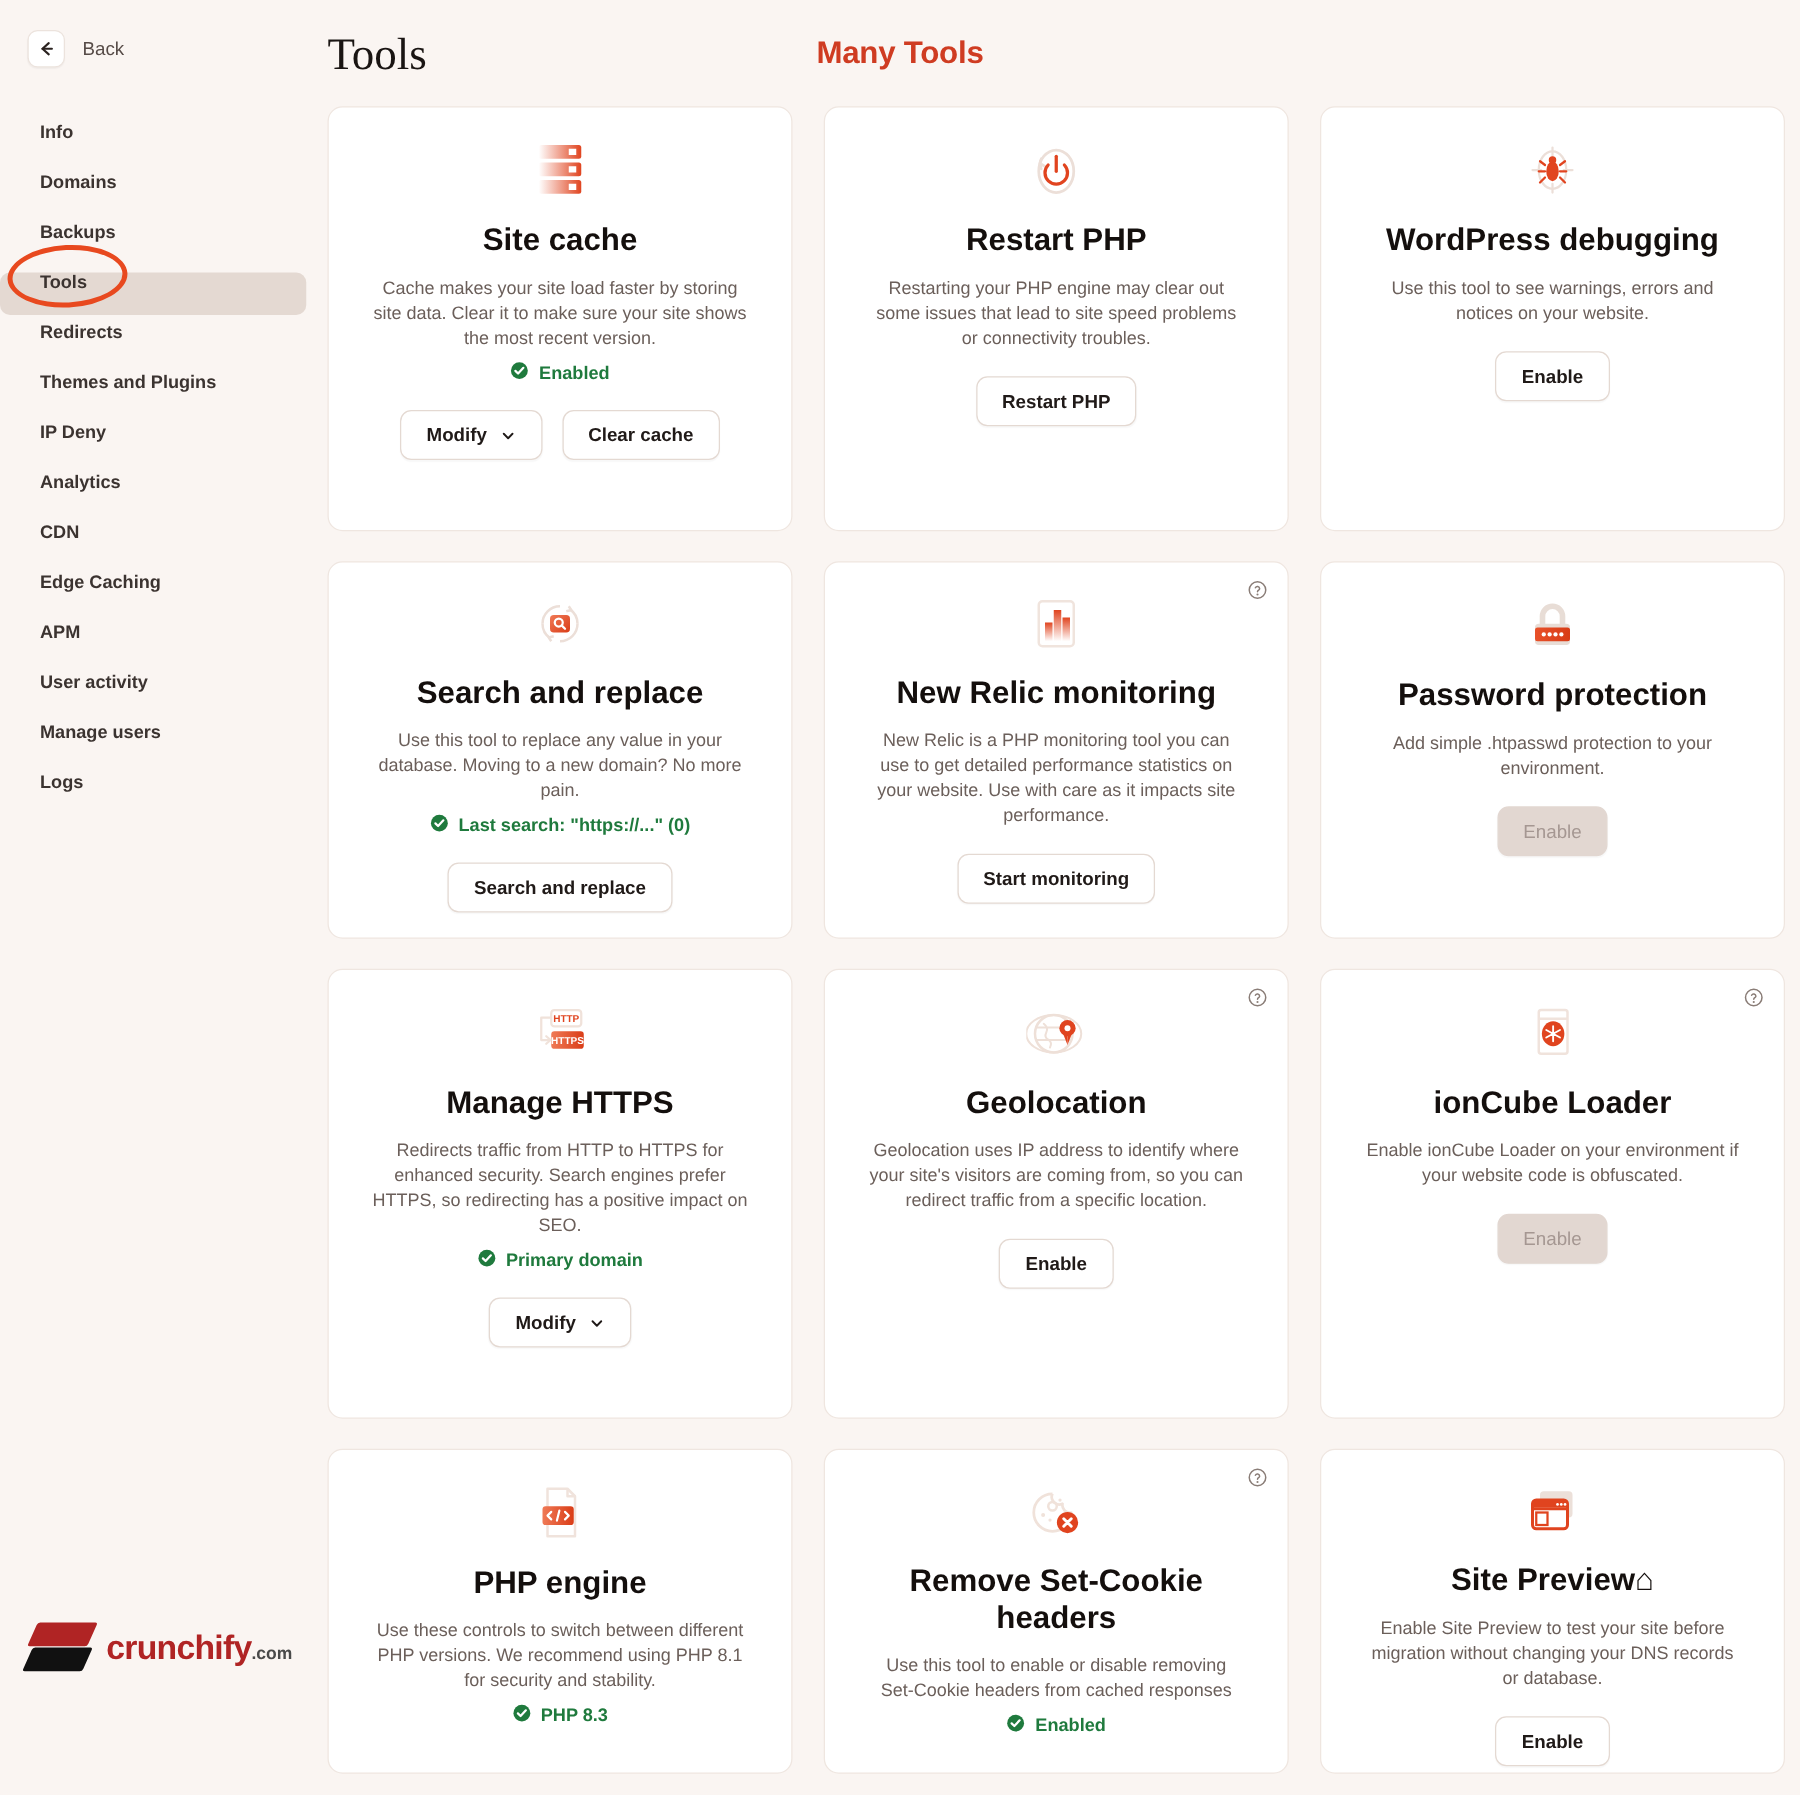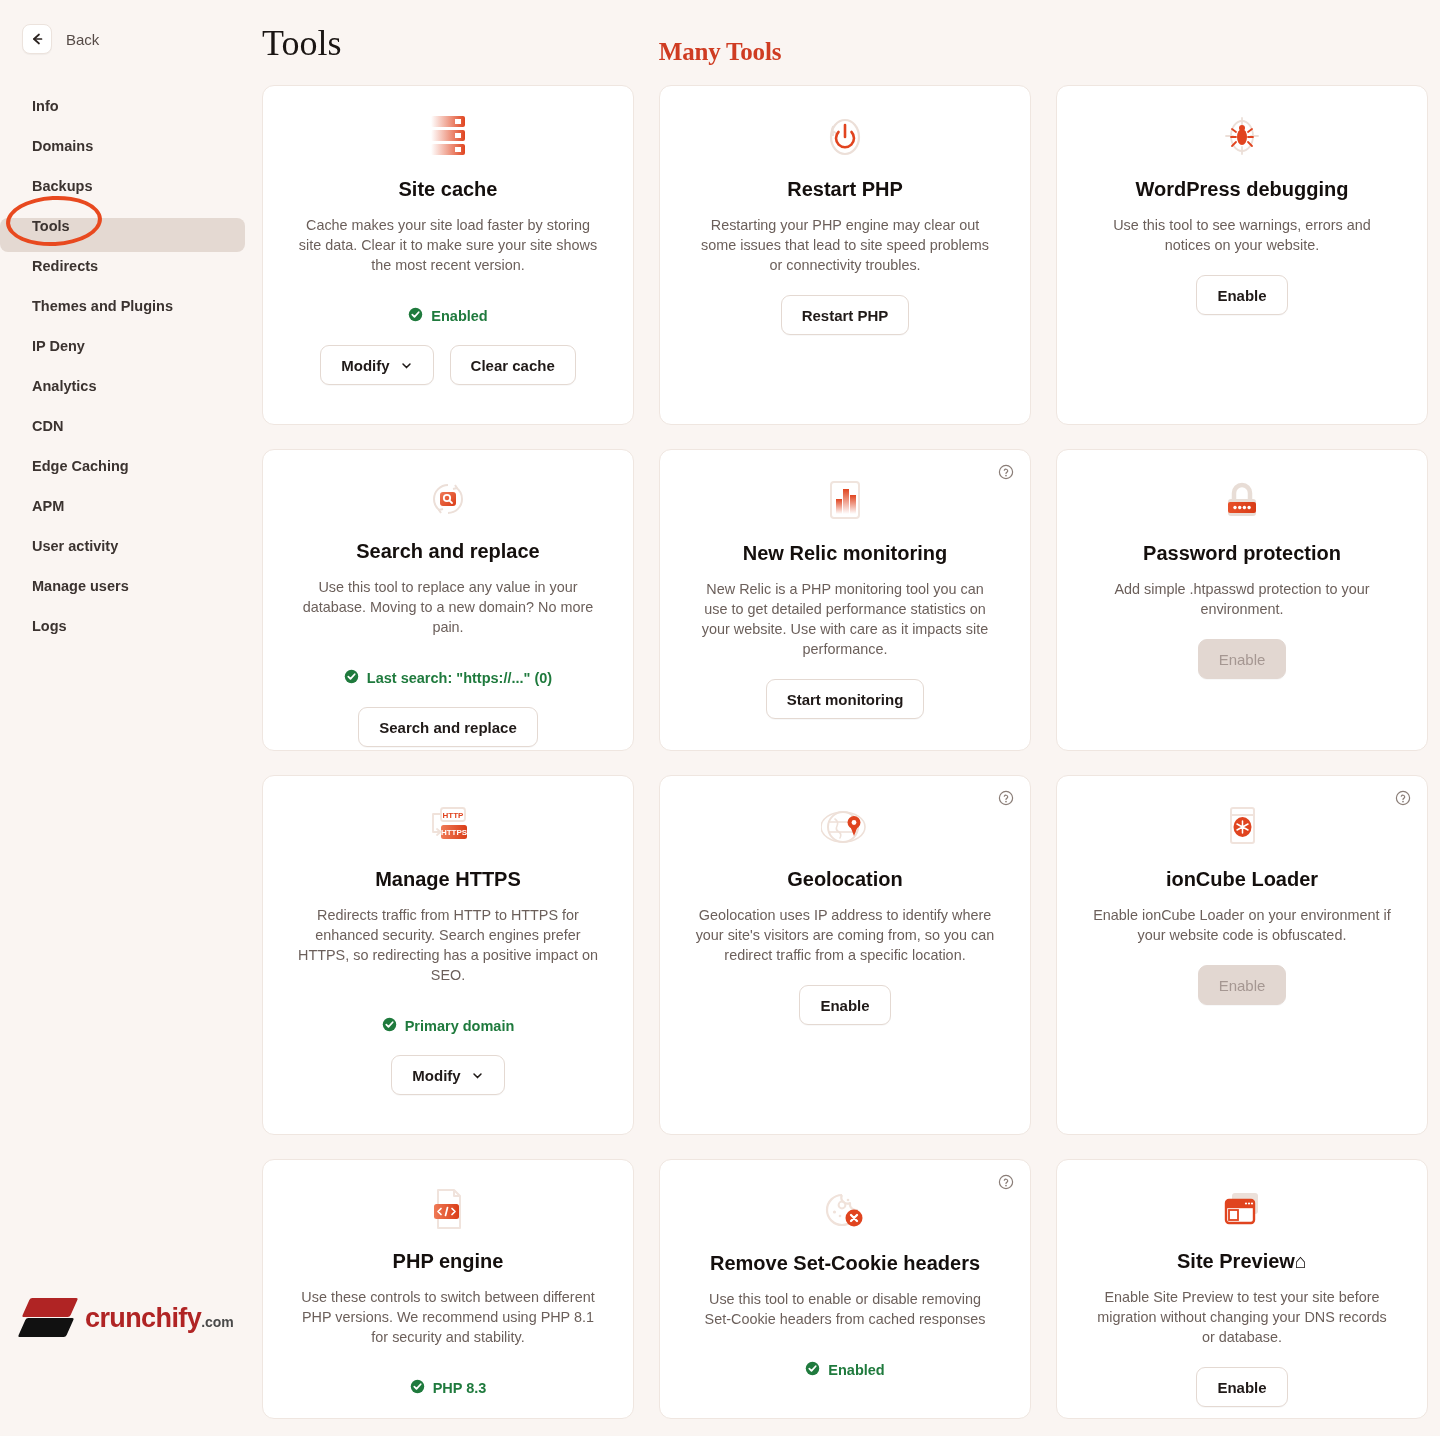--- a/index.html
+++ b/index.html
@@ -47,47 +47,47 @@
   #logo-mark .p-bot { top:22px; left:0px; background:#111111; transform:skewX(-24deg); border-radius:2px; }
   #logo-text { font-size:27px; font-weight:700; color:#b02424; letter-spacing:-0.6px; }
   #logo-text .dotcom { font-size:14px; color:#4a4a4a; font-weight:700; letter-spacing:0; }
 
   
   #page-title {
     position:absolute; left:262px; top:22px;
     font-family:"Liberation Serif", serif; font-size:36px; color:#1a1513; font-weight:400;
   }
   #many-tools {
-    position:absolute; left:0; right:0; top:38px; text-align:center;
-    font-size:25px; font-weight:700; color:#cf3c22; letter-spacing:-0.2px;font-family:Liberation Serif, serif;
+    position:absolute; left:0; right:0; top:28px; text-align:center;
+    font-size:25px; font-weight:700; color:#cf3c22; letter-spacing:-0.2px;
   }
 
   
   #grid {
     position:absolute; left:262px; top:85px; width:1168px;
     display:grid; grid-template-columns:repeat(3, 372px); column-gap:25px; row-gap:24px;
   }
   .card {
     background:#ffffff; border:1px solid #efe6e0; border-radius:12px;
     padding:26px 24px 28px; position:relative;
     display:flex; flex-direction:column; align-items:center;
   }
   .r1 { height:340px; }
   .r2 { height:302px; }
   .r3 { height:360px; }
   .r4 { height:260px; }
 
   .help-icon { position:absolute; top:14px; right:16px; cursor:pointer; }
 
   .card-icon { height:48px; display:flex; align-items:center; justify-content:center; margin-bottom:18px; }
-  .card-title { font-size:20px; font-weight:700; color:#140f0d; text-align:center; margin-bottom:14px; }
+  .card-title { font-size:25px; font-weight:700; color:#140f0d; text-align:center; margin-bottom:14px; }
   .card-desc { font-size:14.4px; line-height:20px; color:#6b5f5a; text-align:center; max-width:300px; }
   .card-status {
     display:flex; align-items:center; justify-content:center; gap:8px;
-    font-size:14.5px; font-weight:700; color:#1f7a3d; margin-top:32px;
+    font-size:14.5px; font-weight:700; color:#1f7a3d; margin-top:8px;
   }
   .check { width:15px; height:15px; flex:none; }
   .card-actions { display:flex; gap:16px; margin-top:20px; justify-content:center; }
 
   .btn {
     border:1px solid #e4d9d2; background:#fff; border-radius:9px;
     padding:3px 20px; height:40px; display:inline-flex; align-items:center; gap:10px;
     font-size:15px; font-weight:700; color:#201a18; cursor:pointer;
     box-shadow:0 1px 1px rgba(0,0,0,.03); font-family:"Liberation Sans", sans-serif;
   }

